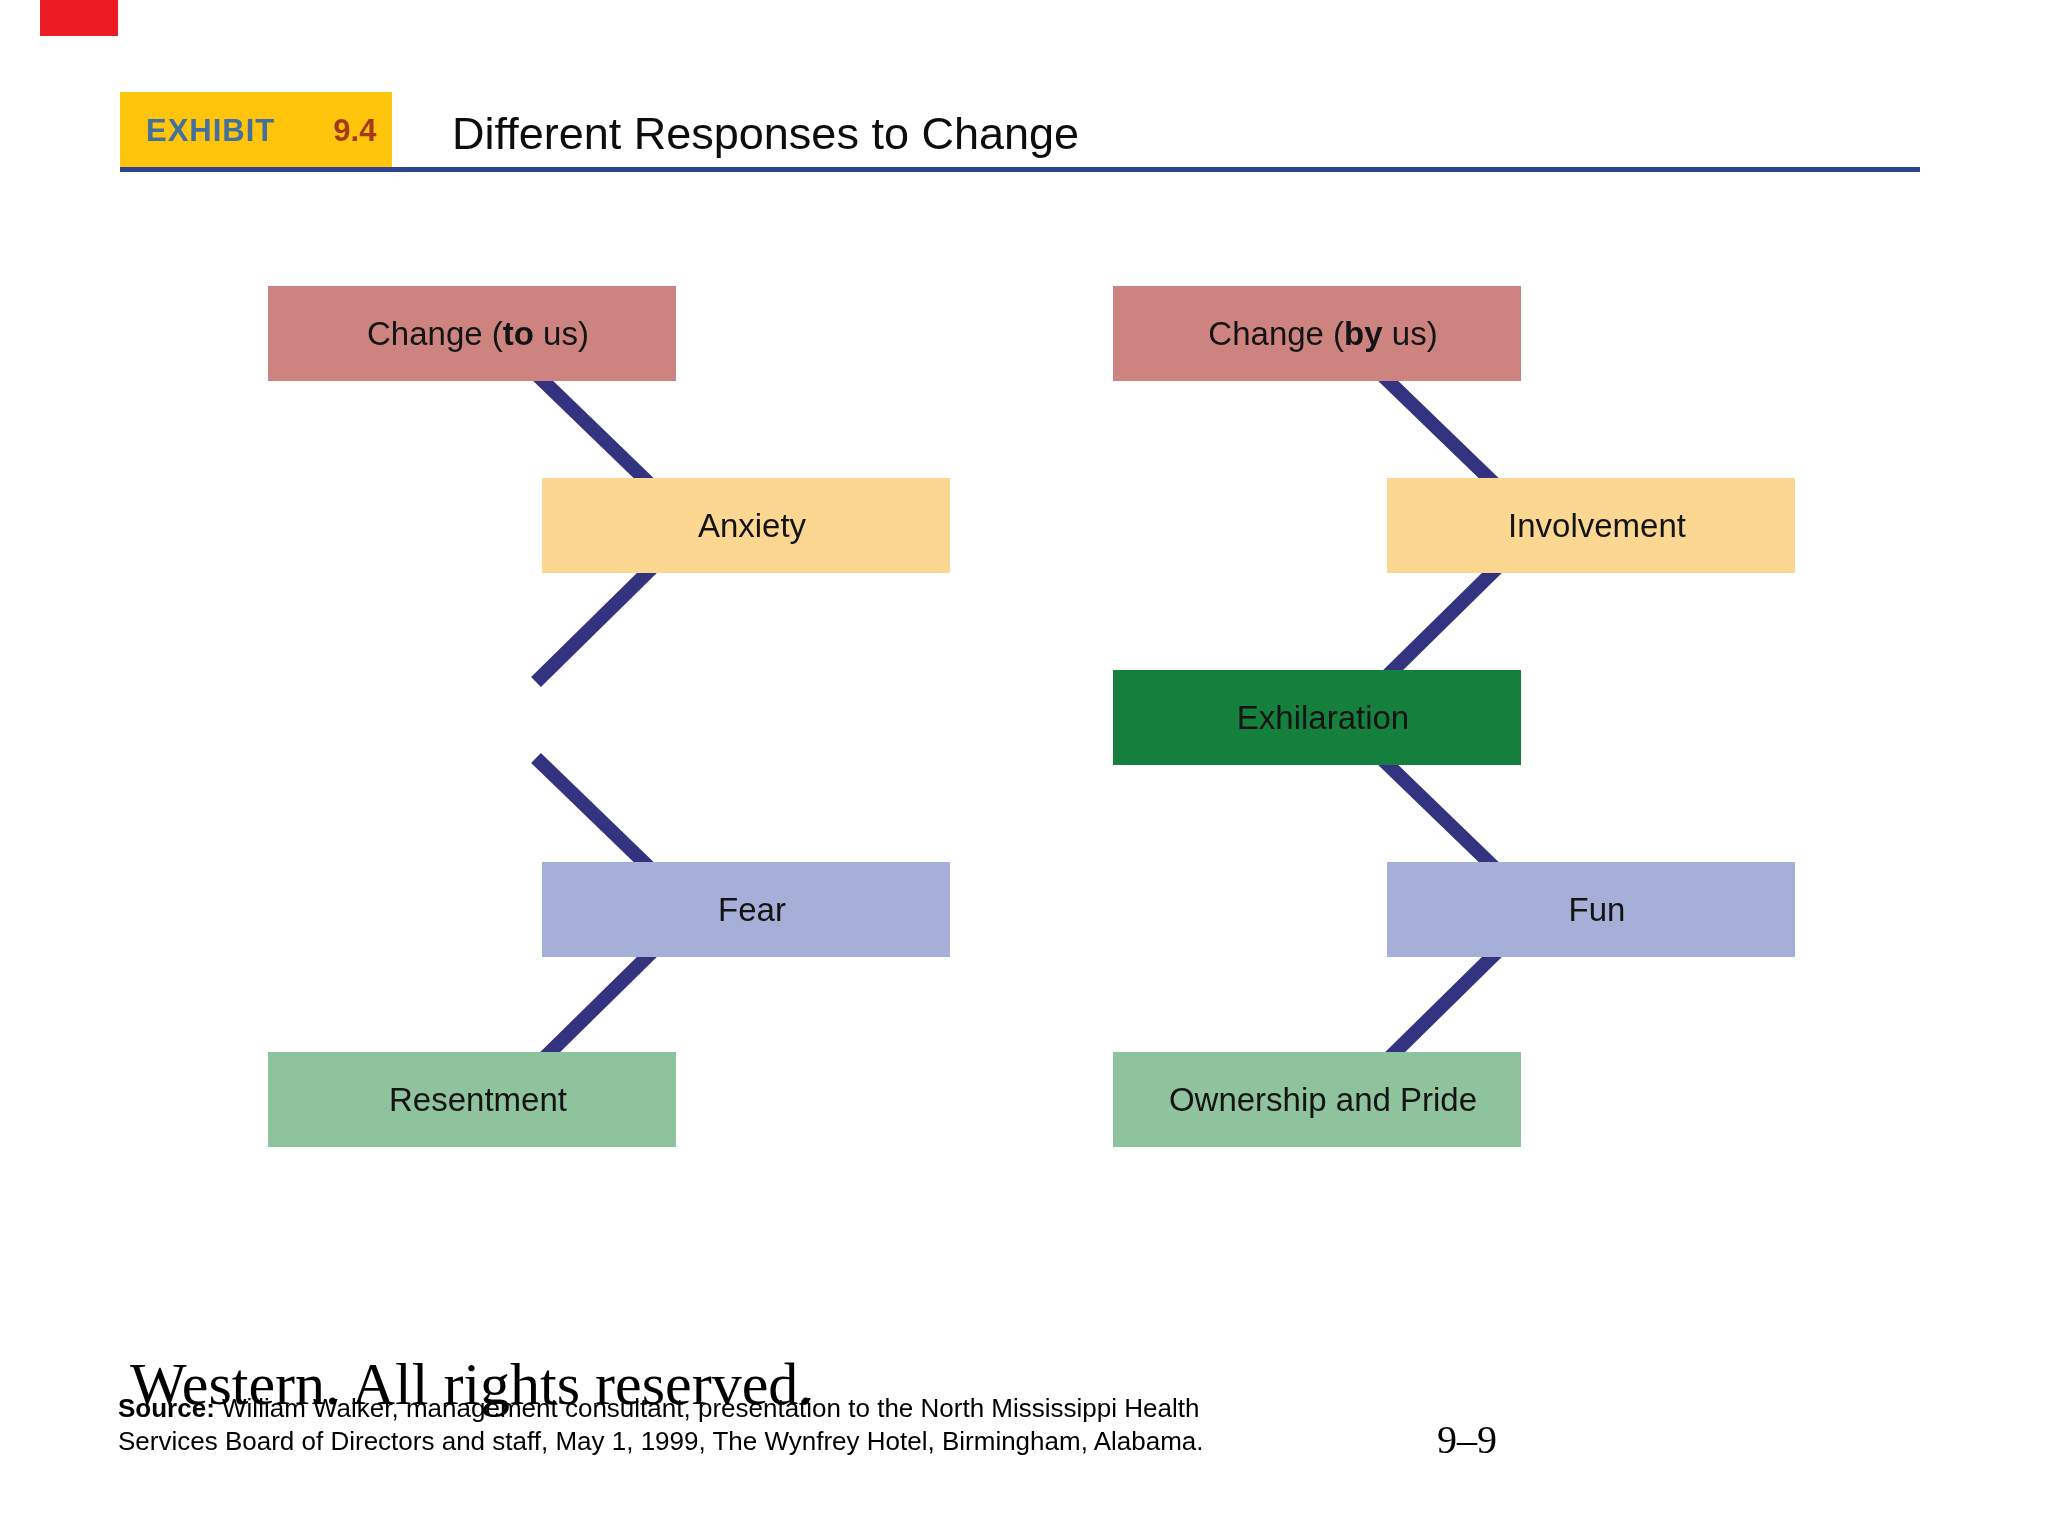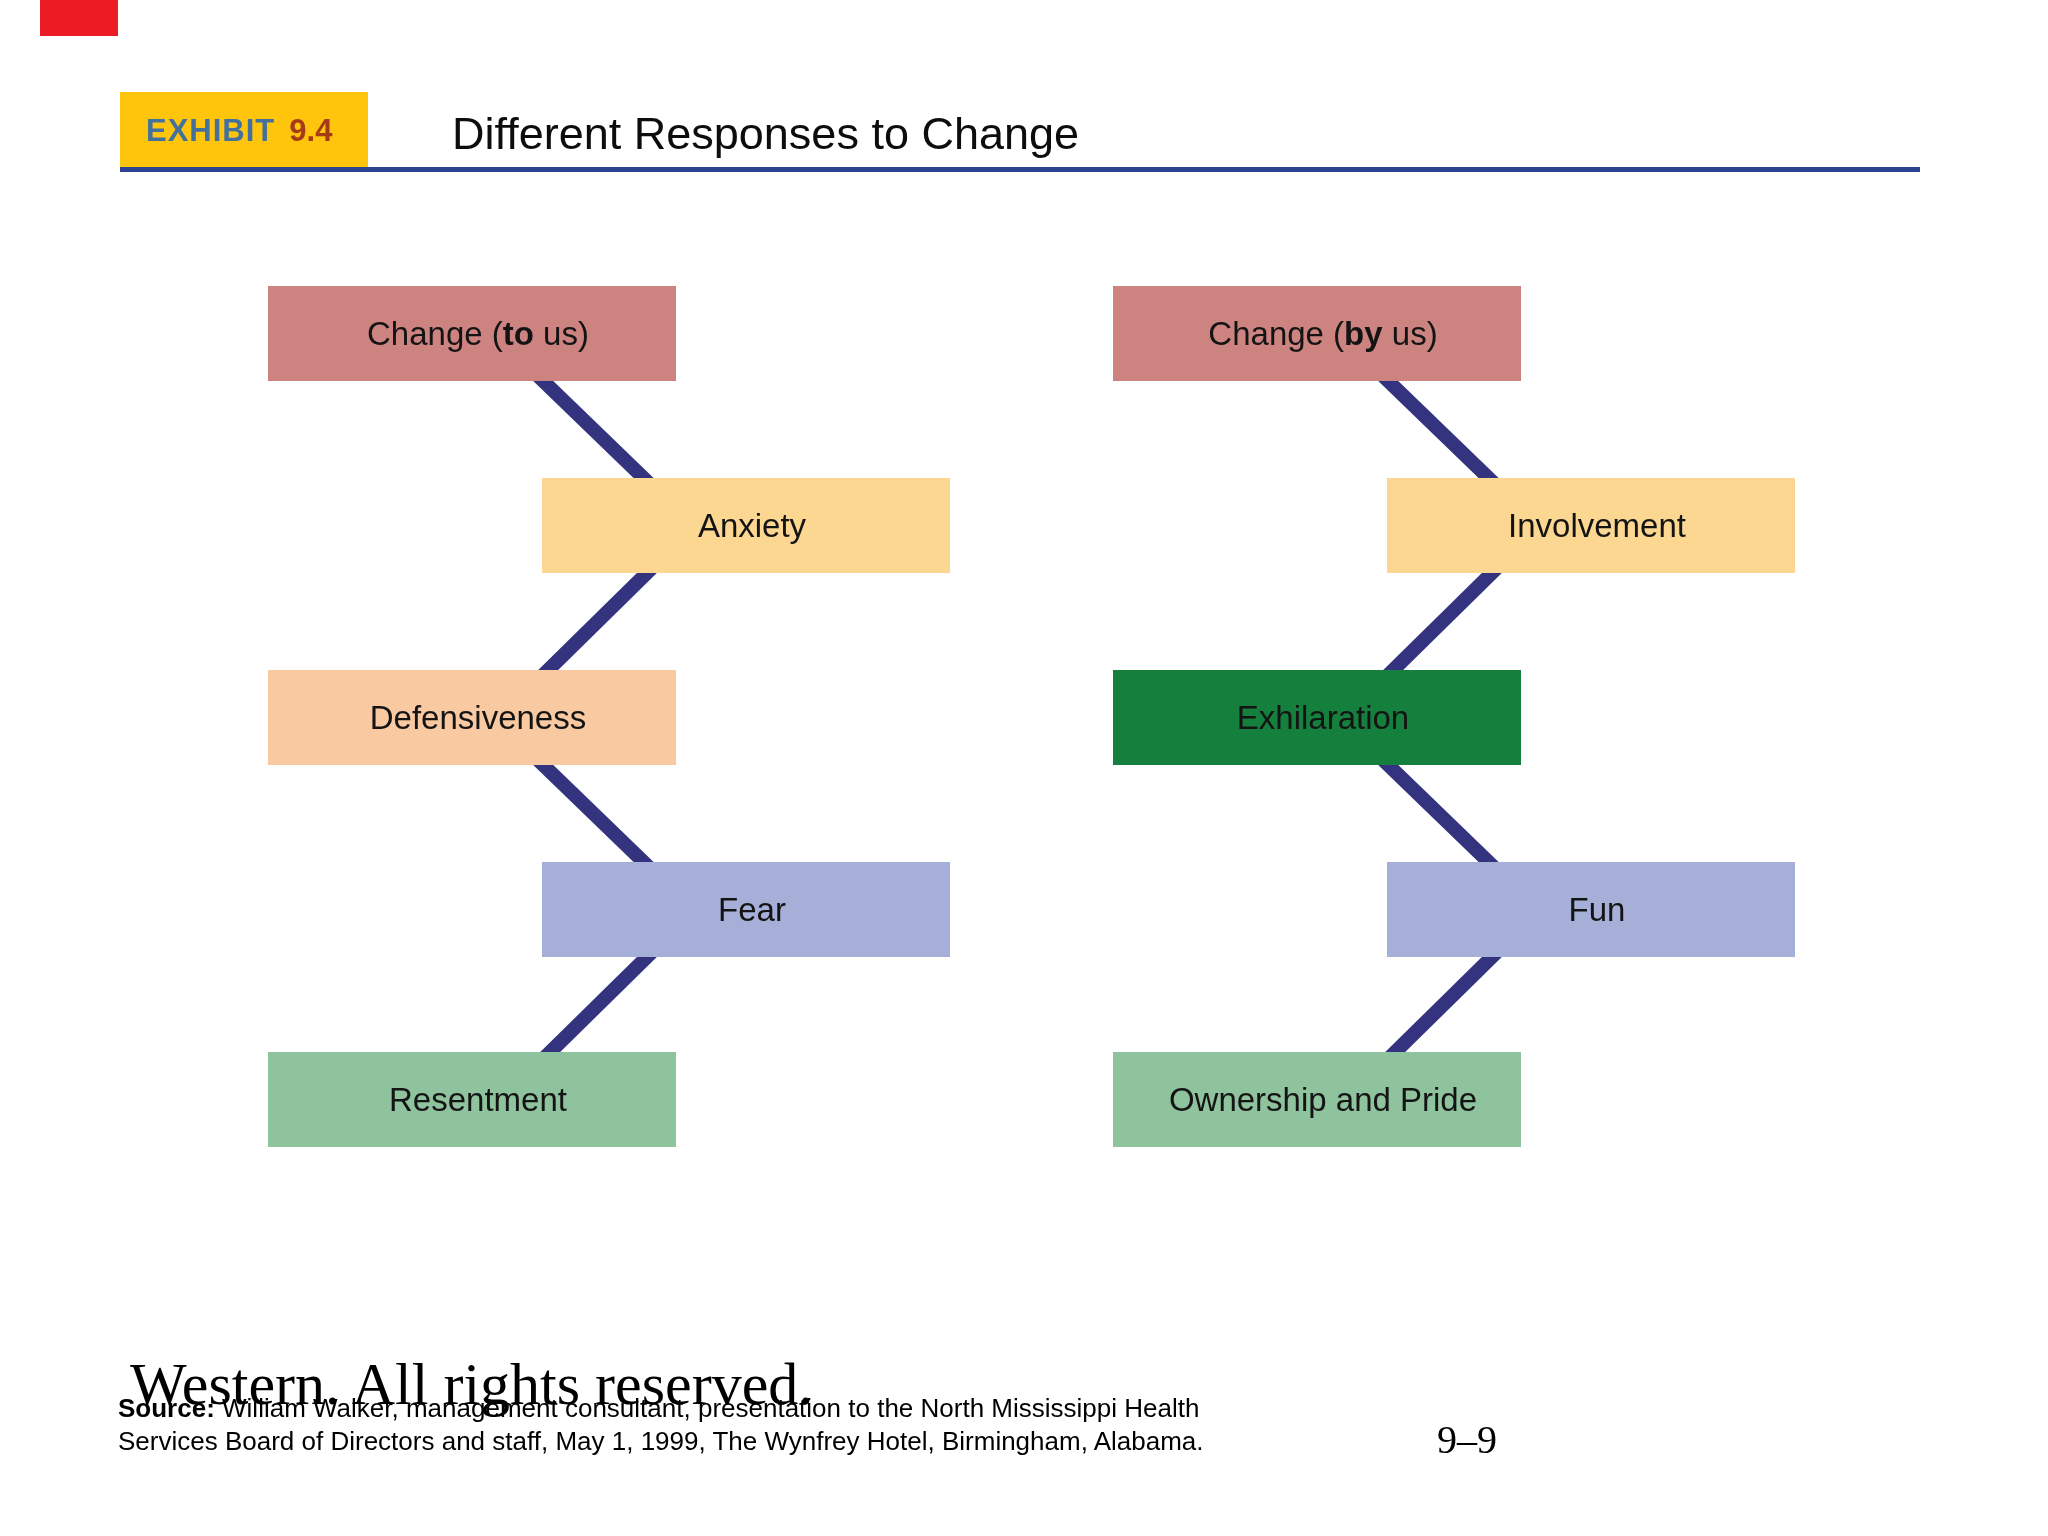--- a/index.html
+++ b/index.html
@@ -1,22 +1,22 @@
 <!DOCTYPE html>
 <html><head>
 <meta charset="utf-8">
 <style>
   html,body{margin:0;padding:0;background:#ffffff;}
   #slide{position:relative;width:2048px;height:1536px;background:#ffffff;overflow:hidden;
          font-family:"Liberation Sans",sans-serif;}
 
   
   #red-marker{position:absolute;left:40px;top:0;width:78px;height:36px;}
-  #exhibit-box{position:absolute;left:120px;top:92px;width:248px;height:78px;
-               display:flex;align-items:center;padding-left:26px;box-sizing:border-box;}
+  #exhibit-box{position:absolute;left:120px;top:92px;width:272px;height:78px;
+               display:flex;align-items:center;padding-left:26px;box-sizing:border-box;gap:44px;}
   #exhibit-box .exhibit-word{font-weight:bold;font-size:31px;letter-spacing:1px;}
   #exhibit-box .exhibit-num{font-weight:bold;font-size:31px;margin-left:14px;}
   #slide-title{position:absolute;left:452px;top:108px;font-size:45px;color:#0d0d0d;}
   #header-rule{position:absolute;left:120px;top:167px;width:1800px;height:5px;}
 
   
   #connector-svg{position:absolute;left:0;top:0;z-index:1;}
   .box{position:absolute;width:396px;height:95px;z-index:2;
        display:flex;align-items:center;justify-content:center;
        font-size:33px;color:#141414;padding-left:12px;}
@@ -58,23 +58,20 @@
     <line x1="1381" y1="758" x2="1501" y2="874" stroke-width="14" stroke="#333380"></line>
     <line x1="1501" y1="948" x2="1381" y2="1066" stroke-width="14" stroke="#333380"></line>
   </svg>
 
   <div class="box" style="left: 268px; top: 286px; background-color: rgb(205, 132, 129);">
     <span><span>Change (</span><b>to</b><span> us)</span></span>
   </div>
   <div class="box" style="left: 542px; top: 478px; background-color: rgb(251, 215, 145);">
     <span>Anxiety</span>
   </div>
-  <div class="box" style="left: 268px; top: 670px; background-color: rgb(249, 201, 161);">
-    <span>Defensiveness</span>
-  </div>
   <div class="box" style="left: 542px; top: 862px; background-color: rgb(166, 175, 216);">
     <span>Fear</span>
   </div>
   <div class="box" style="left: 268px; top: 1052px; background-color: rgb(143, 195, 158);">
     <span>Resentment</span>
   </div>
 
   <div class="box" style="left: 1113px; top: 286px; background-color: rgb(205, 132, 129);">
     <span><span>Change (</span><b>by</b><span> us)</span></span>
   </div>

